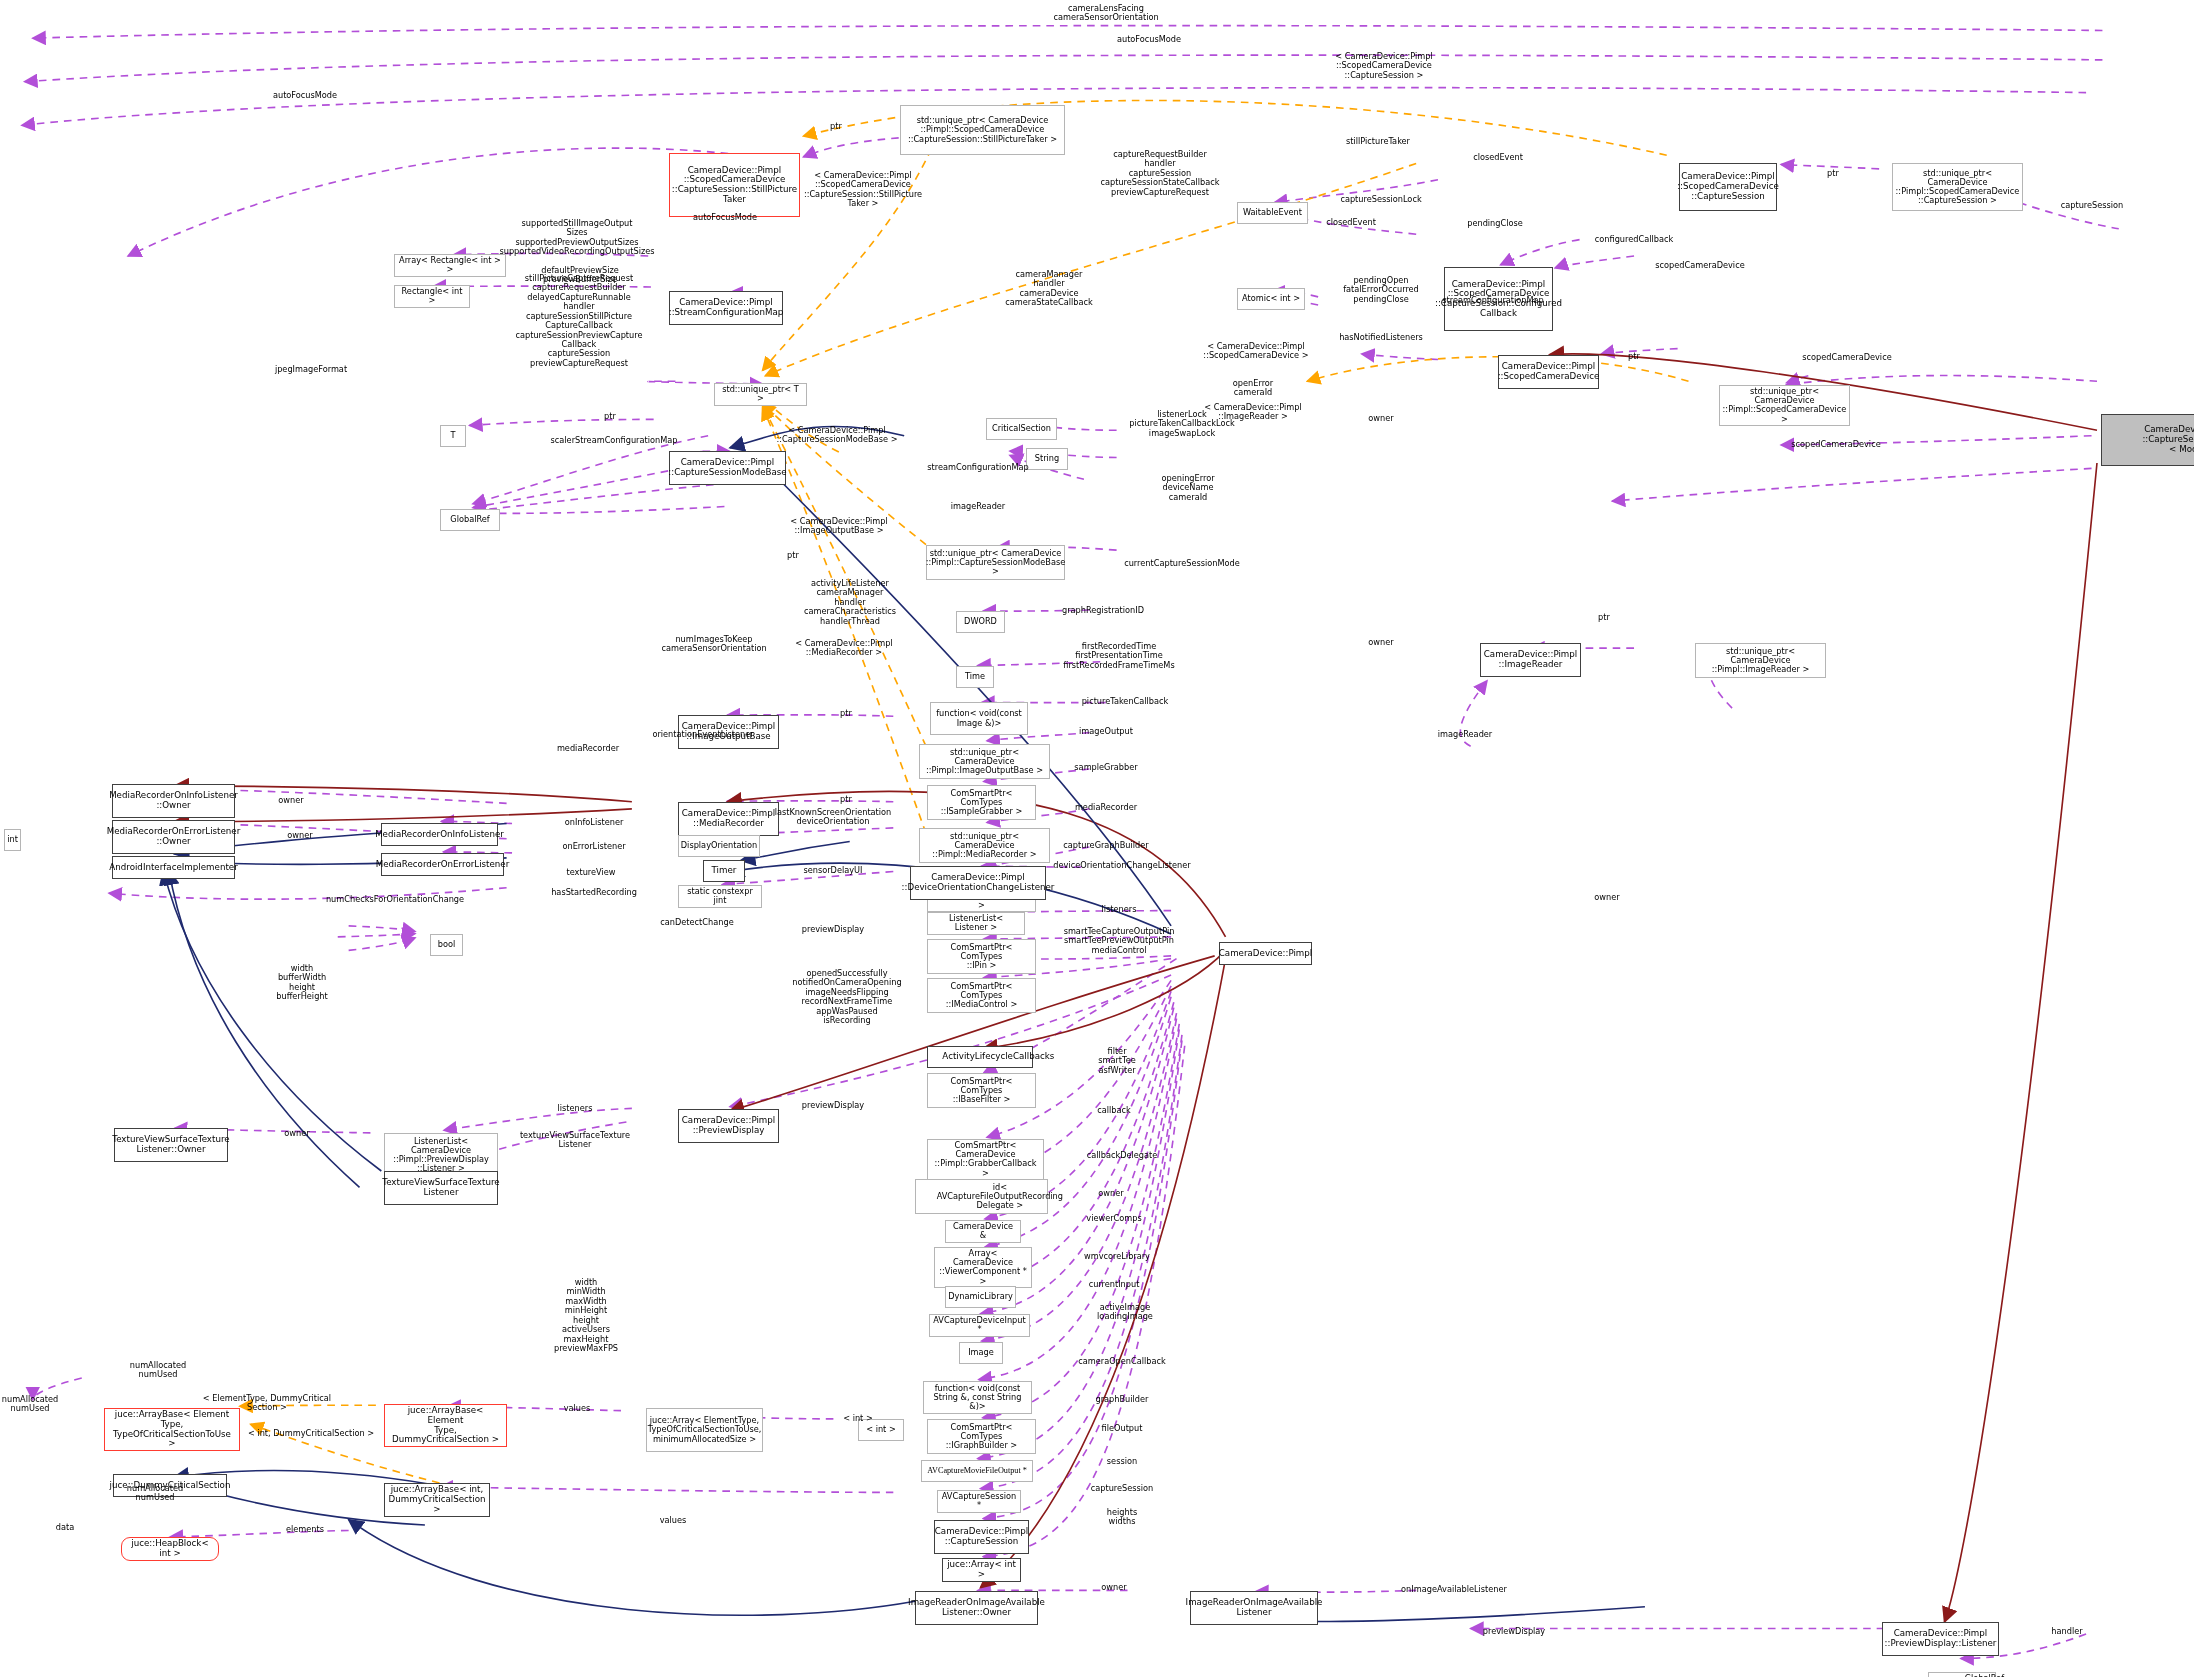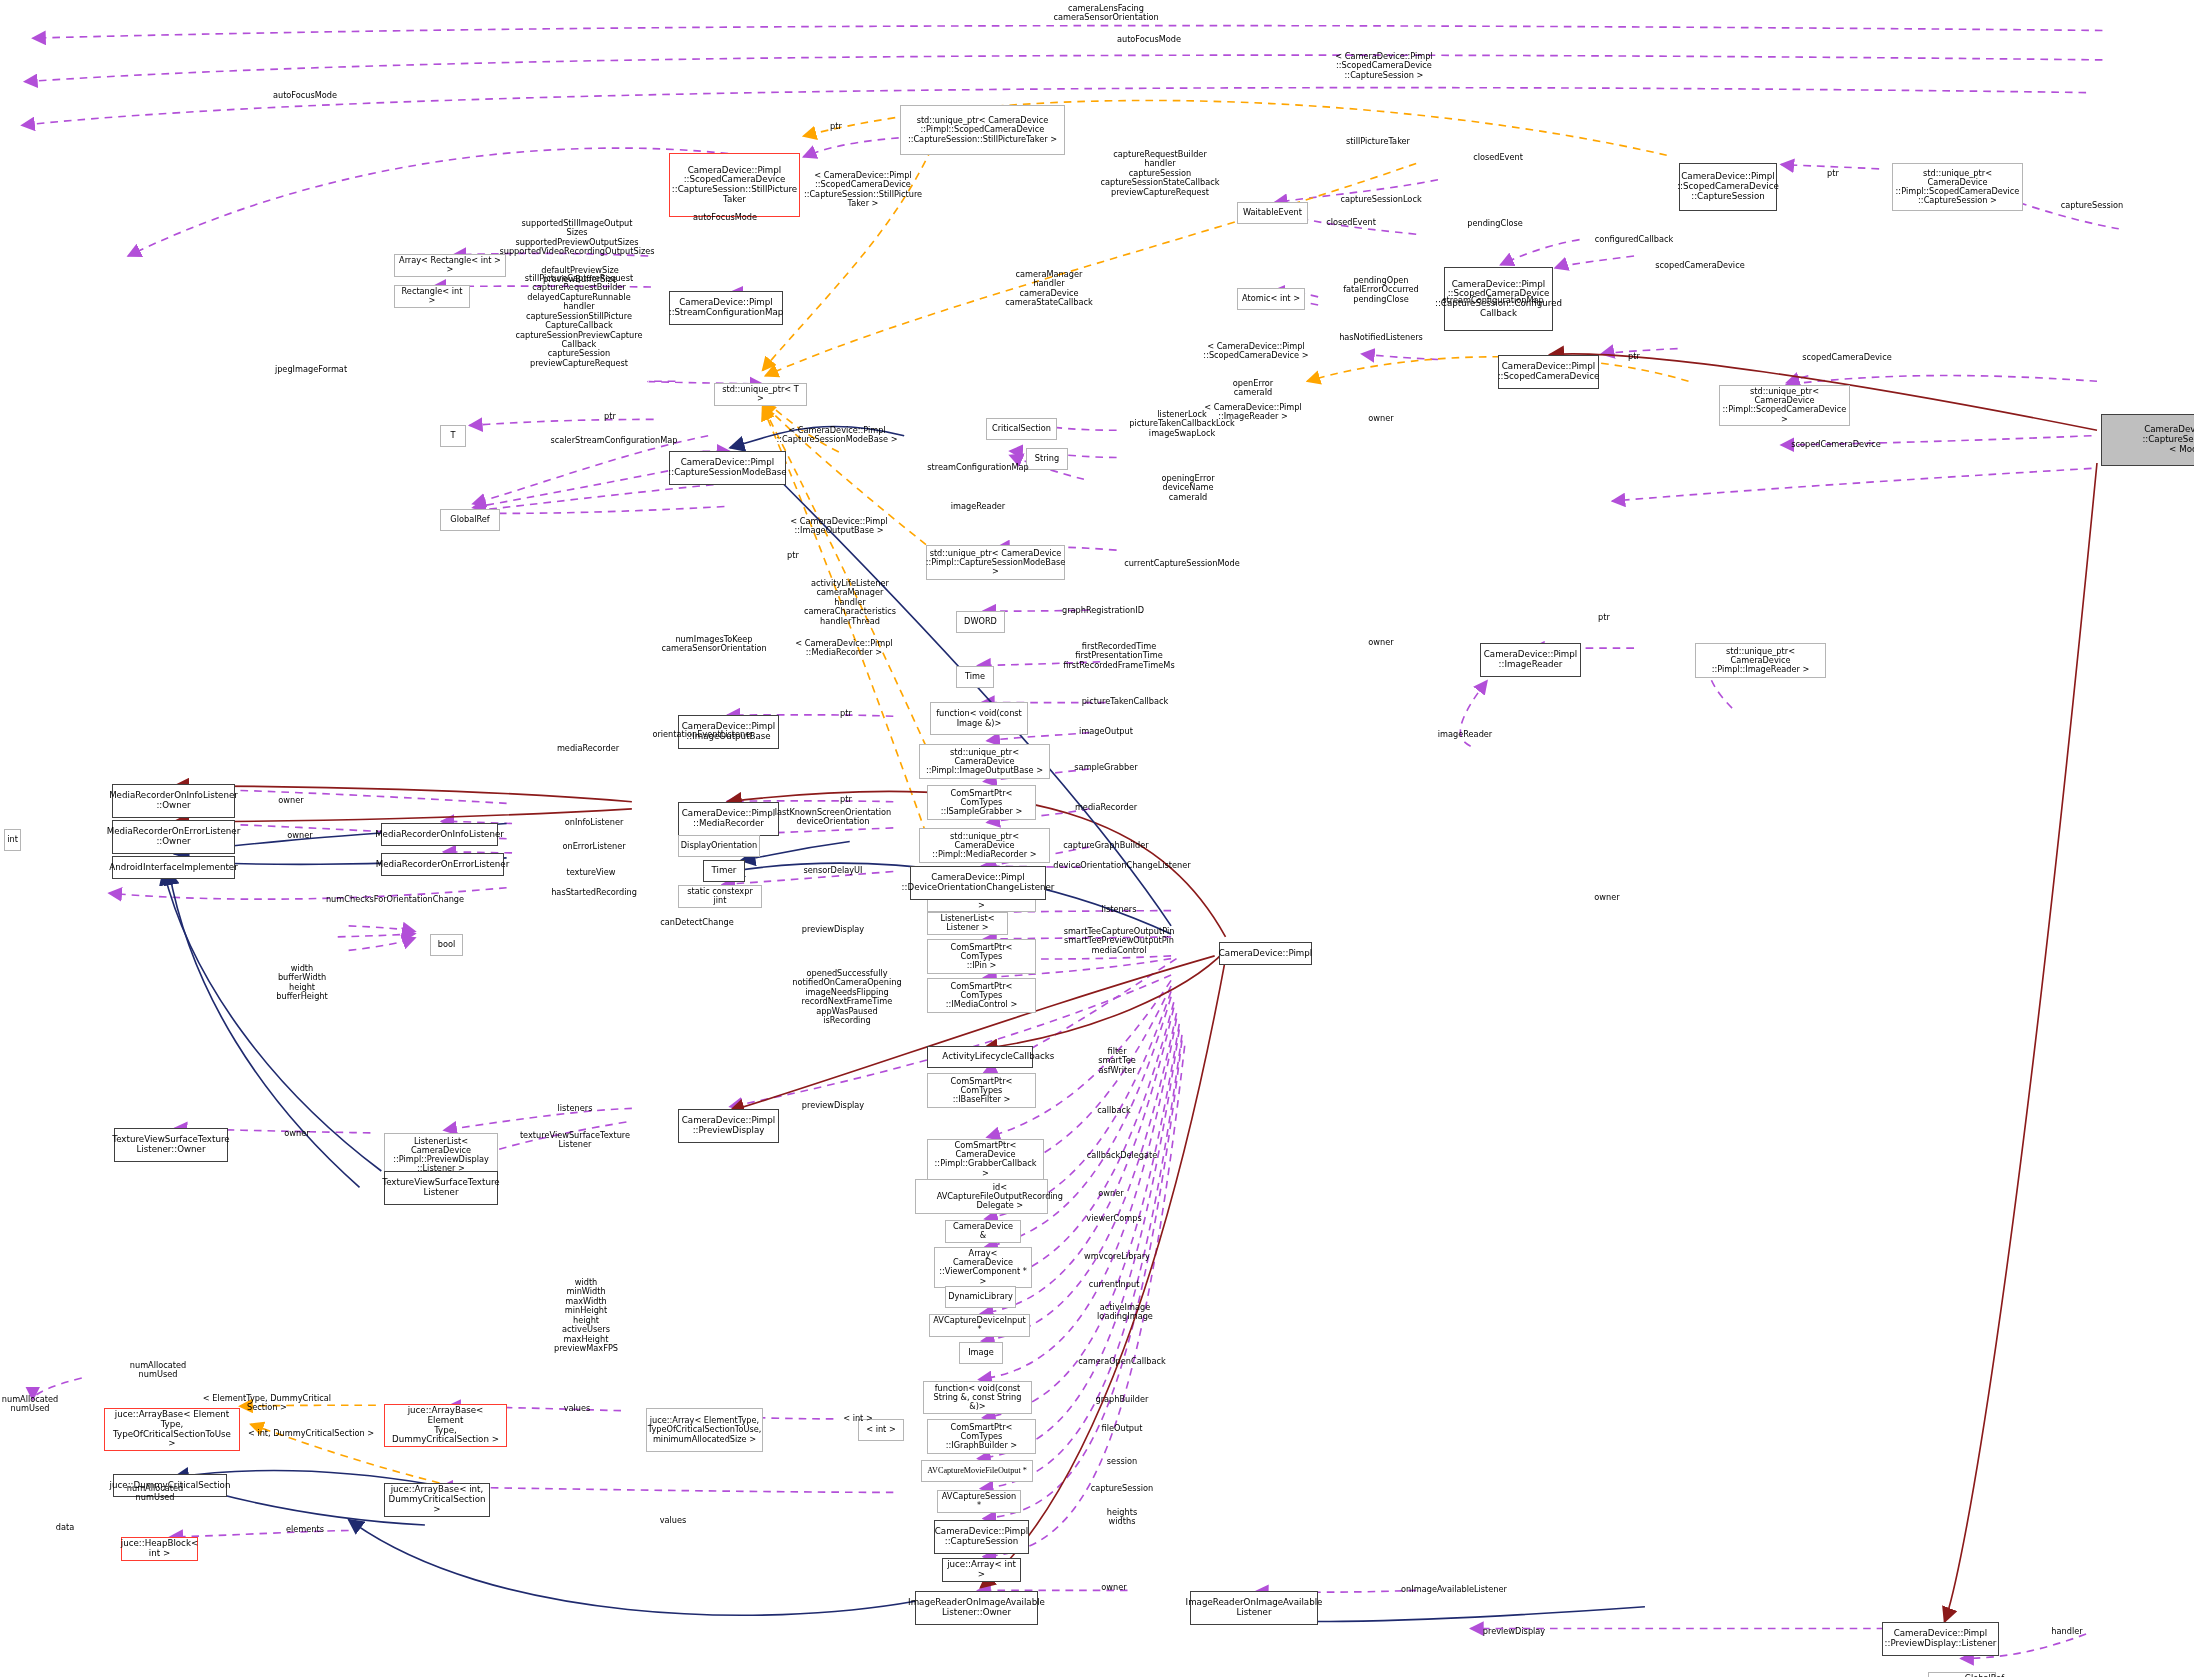--- a/index.html
+++ b/index.html
@@ -250,21 +250,21 @@
 ::ICaptureGraphBuilder2 &gt;</div>
       <div class="node cls" style="left: 678px; top: 715px; width: 101px; min-height: 34px;">CameraDevice::Pimpl
 ::ImageOutputBase</div>
       <div class="node cls" style="left: 678px; top: 802px; width: 101px; min-height: 34px;">CameraDevice::Pimpl
 ::MediaRecorder</div>
       <div class="node plain" style="left: 678px; top: 835px; width: 82px; min-height: 22px;">DisplayOrientation</div>
       <div class="node cls" style="left: 703px; top: 860px; width: 42px; min-height: 22px;">Timer</div>
       <div class="node plain" style="left: 678px; top: 885px; width: 84px; min-height: 22px;">static constexpr jint</div>
       <div class="node cls" style="left: 910px; top: 866px; width: 136px; min-height: 34px;">CameraDevice::Pimpl
 ::DeviceOrientationChangeListener</div>
-      <div class="node plain" style="left: 927px; top: 912px; width: 81px; min-height: 22px;">ListenerList&lt; Listener &gt;</div>
+      <div class="node plain" style="left: 927px; top: 912px; width: 98px; min-height: 22px;">ListenerList&lt; Listener &gt;</div>
       <div class="node plain" style="left: 927px; top: 939px; width: 109px; min-height: 35px;">ComSmartPtr&lt; ComTypes
 ::IPin &gt;</div>
       <div class="node plain" style="left: 927px; top: 978px; width: 109px; min-height: 35px;">ComSmartPtr&lt; ComTypes
 ::IMediaControl &gt;</div>
       <div class="node cls" style="left: 1219px; top: 942px; width: 93px; min-height: 23px;">CameraDevice::Pimpl</div>
       <div class="node cls" style="left: 927px; top: 1046px; width: 106px; min-height: 22px; padding-left: 40px;">ActivityLifecycleCallbacks</div>
       <div class="node plain" style="left: 927px; top: 1073px; width: 109px; min-height: 35px;">ComSmartPtr&lt; ComTypes
 ::IBaseFilter &gt;</div>
       <div class="node cls" style="left: 678px; top: 1109px; width: 101px; min-height: 34px;">CameraDevice::Pimpl
 ::PreviewDisplay</div>
@@ -307,21 +307,21 @@
       <div class="node cls" style="left: 381px; top: 853px; width: 123px; min-height: 23px;">MediaRecorderOnErrorListener</div>
       <div class="node plain" style="left: 430px; top: 934px; width: 33px; min-height: 22px;">bool</div>
       <div class="node plain" style="left: 4.4px; top: 829px; width: 16.3px; min-height: 22px;">int</div>
       <div class="node red" style="left: 104px; top: 1408px; width: 136px; min-height: 34px;">juce::ArrayBase&lt; Element
 Type, TypeOfCriticalSectionToUse &gt;</div>
       <div class="node red" style="left: 384px; top: 1404px; width: 123px; min-height: 34px;">juce::ArrayBase&lt; Element
 Type, DummyCriticalSection &gt;</div>
       <div class="node cls" style="left: 113px; top: 1474px; width: 114px; min-height: 23px;">juce::DummyCriticalSection</div>
       <div class="node cls" style="left: 384px; top: 1483px; width: 106px; min-height: 34px;">juce::ArrayBase&lt; int,
 DummyCriticalSection &gt;</div>
-      <div class="node red" style="left: 121px; top: 1537px; width: 77px; min-height: 22px;">juce::HeapBlock&lt; int &gt;</div>
+      <div class="node red" style="left: 121px; top: 1537px; width: 98px; min-height: 22px; border-radius: 9px;">juce::HeapBlock&lt; int &gt;</div>
       <div class="node plain" style="left: 646px; top: 1408px; width: 117px; min-height: 44px;">juce::Array&lt; ElementType,
 TypeOfCriticalSectionToUse,
 minimumAllocatedSize &gt;</div>
       <div class="node plain" style="left: 858px; top: 1419px; width: 46px; min-height: 22px;">&lt; int &gt;</div>
       <div class="node cls" style="left: 1882px; top: 1622px; width: 117px; min-height: 34px;">CameraDevice::Pimpl
 ::PreviewDisplay::Listener</div>
       <div class="node plain" style="left: 1928px; top: 1672px; width: 68px; min-height: 21px; padding-left: 48px;">GlobalRef &amp;</div>
     </div>
   <div id="labels">
       <div class="elabel" style="left: 1106px; top: 13px;">cameraLensFacing

